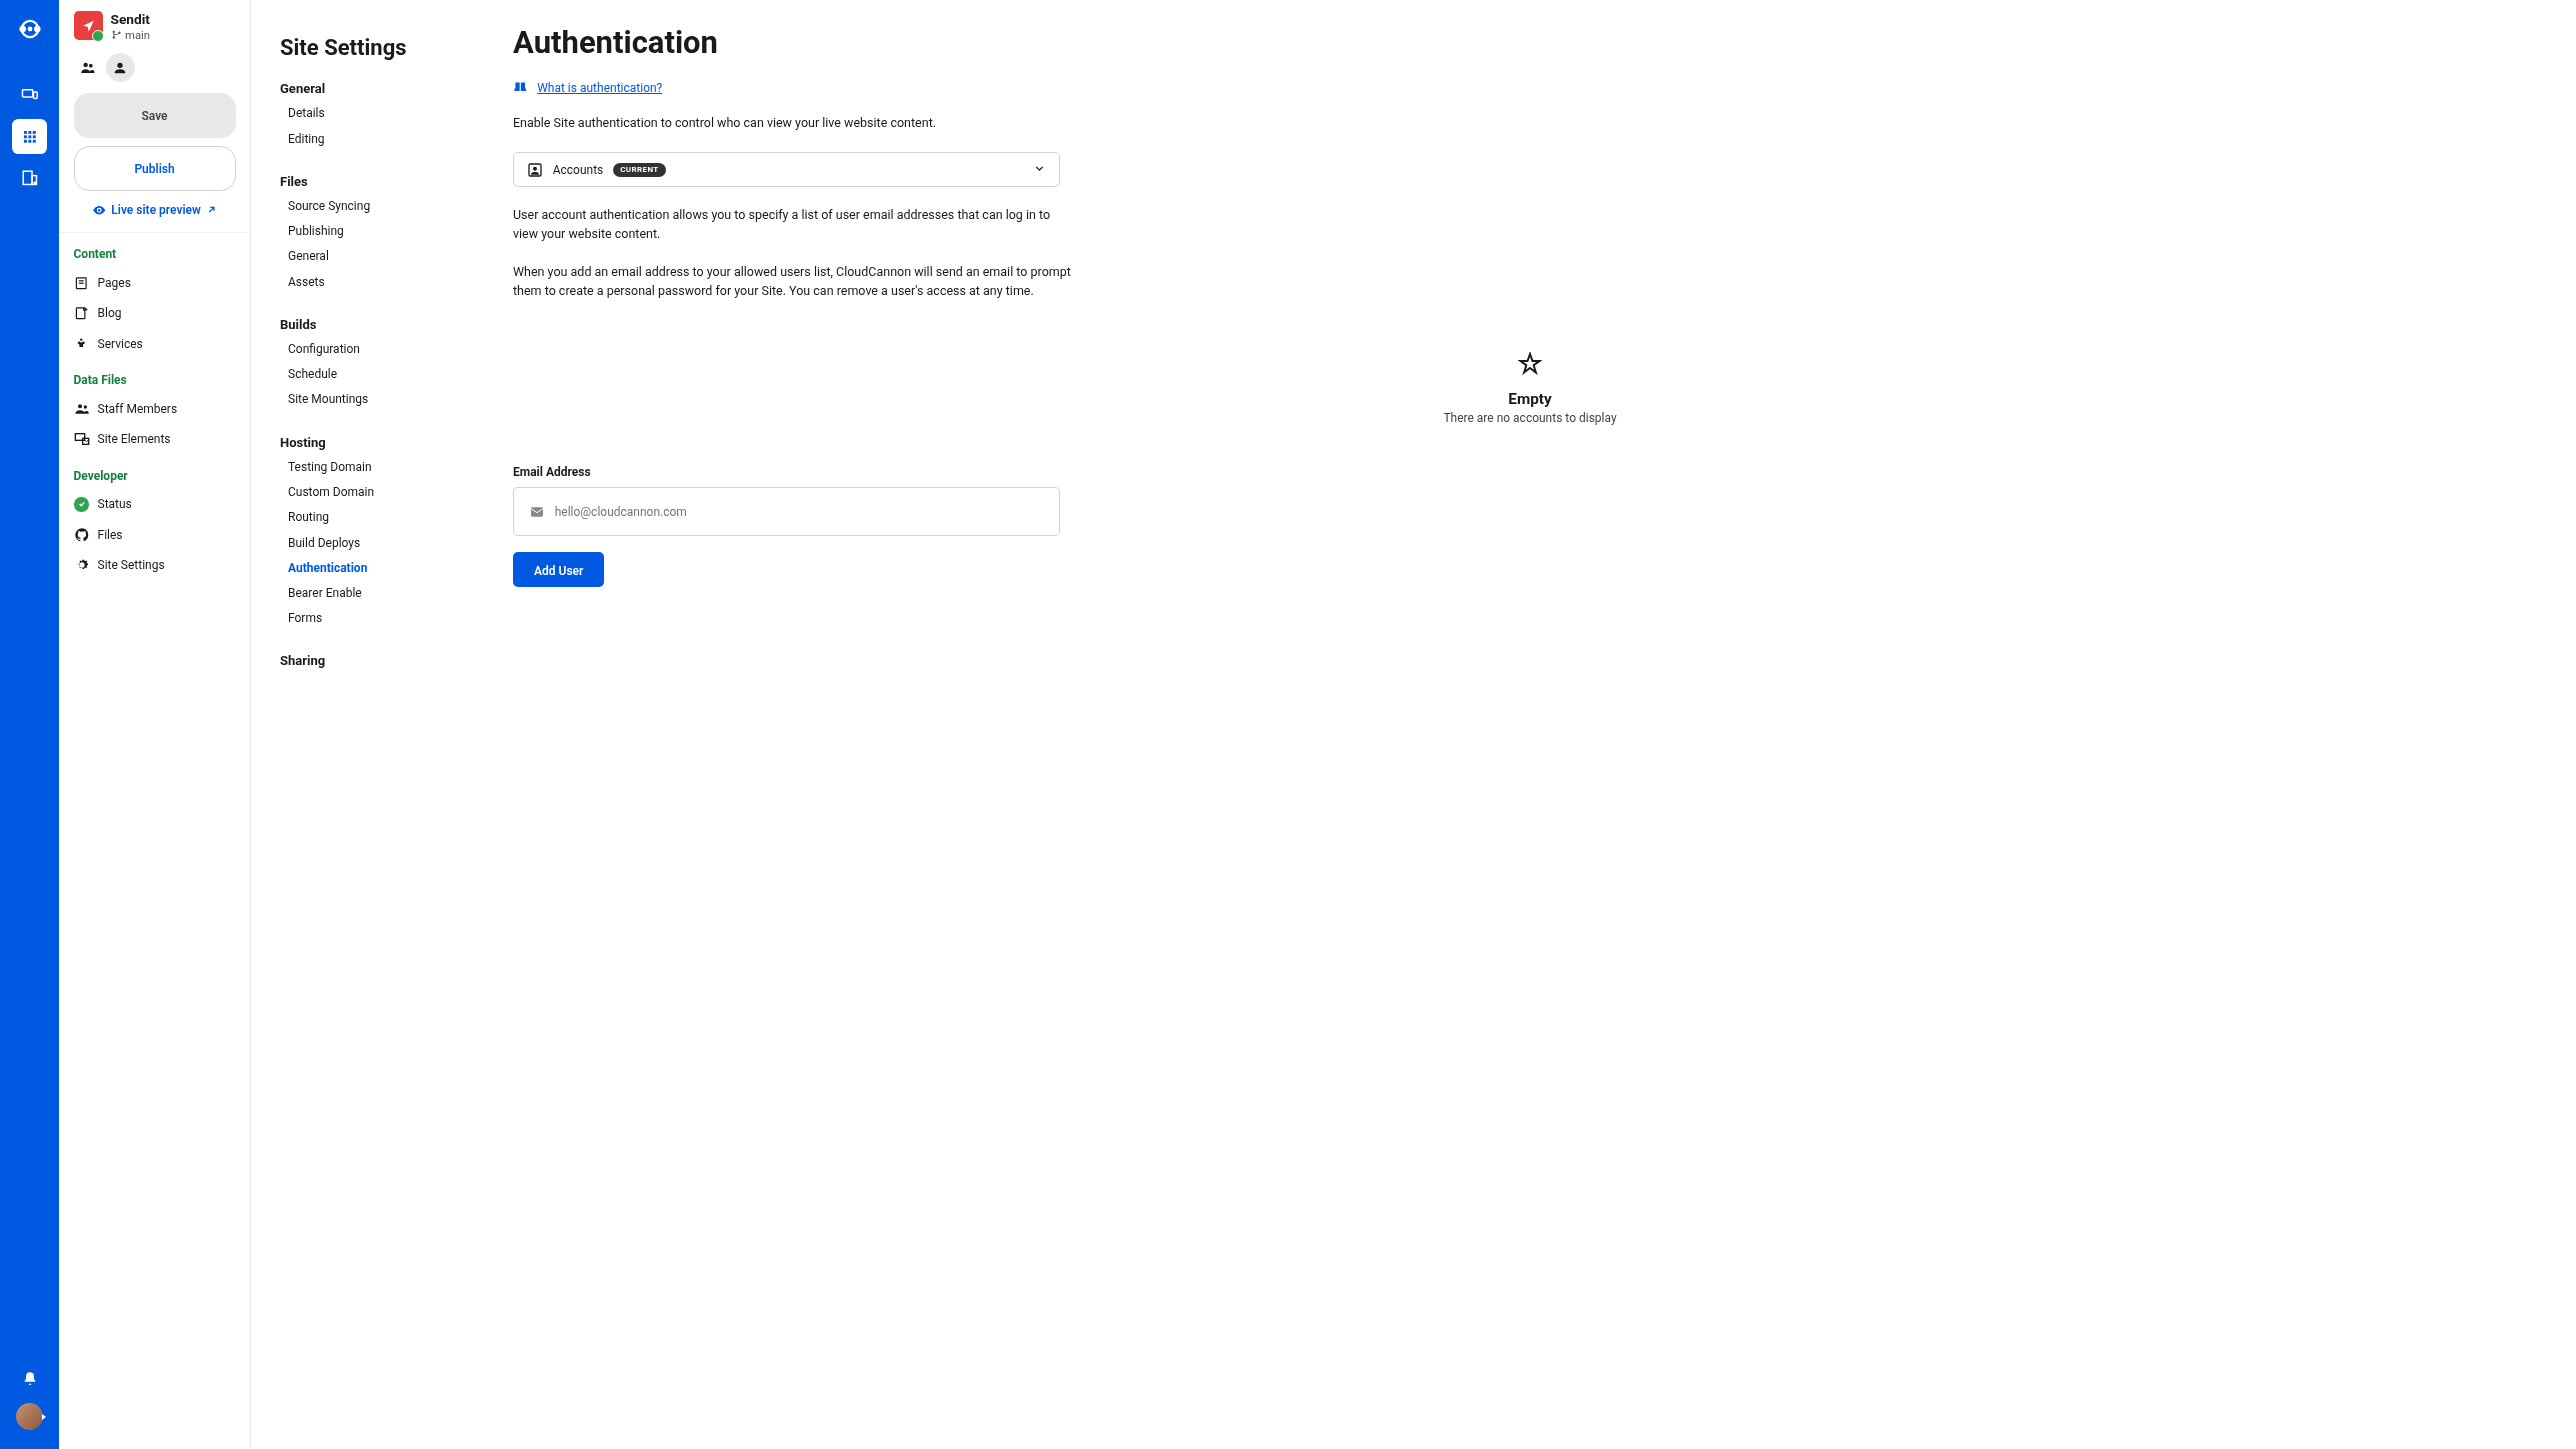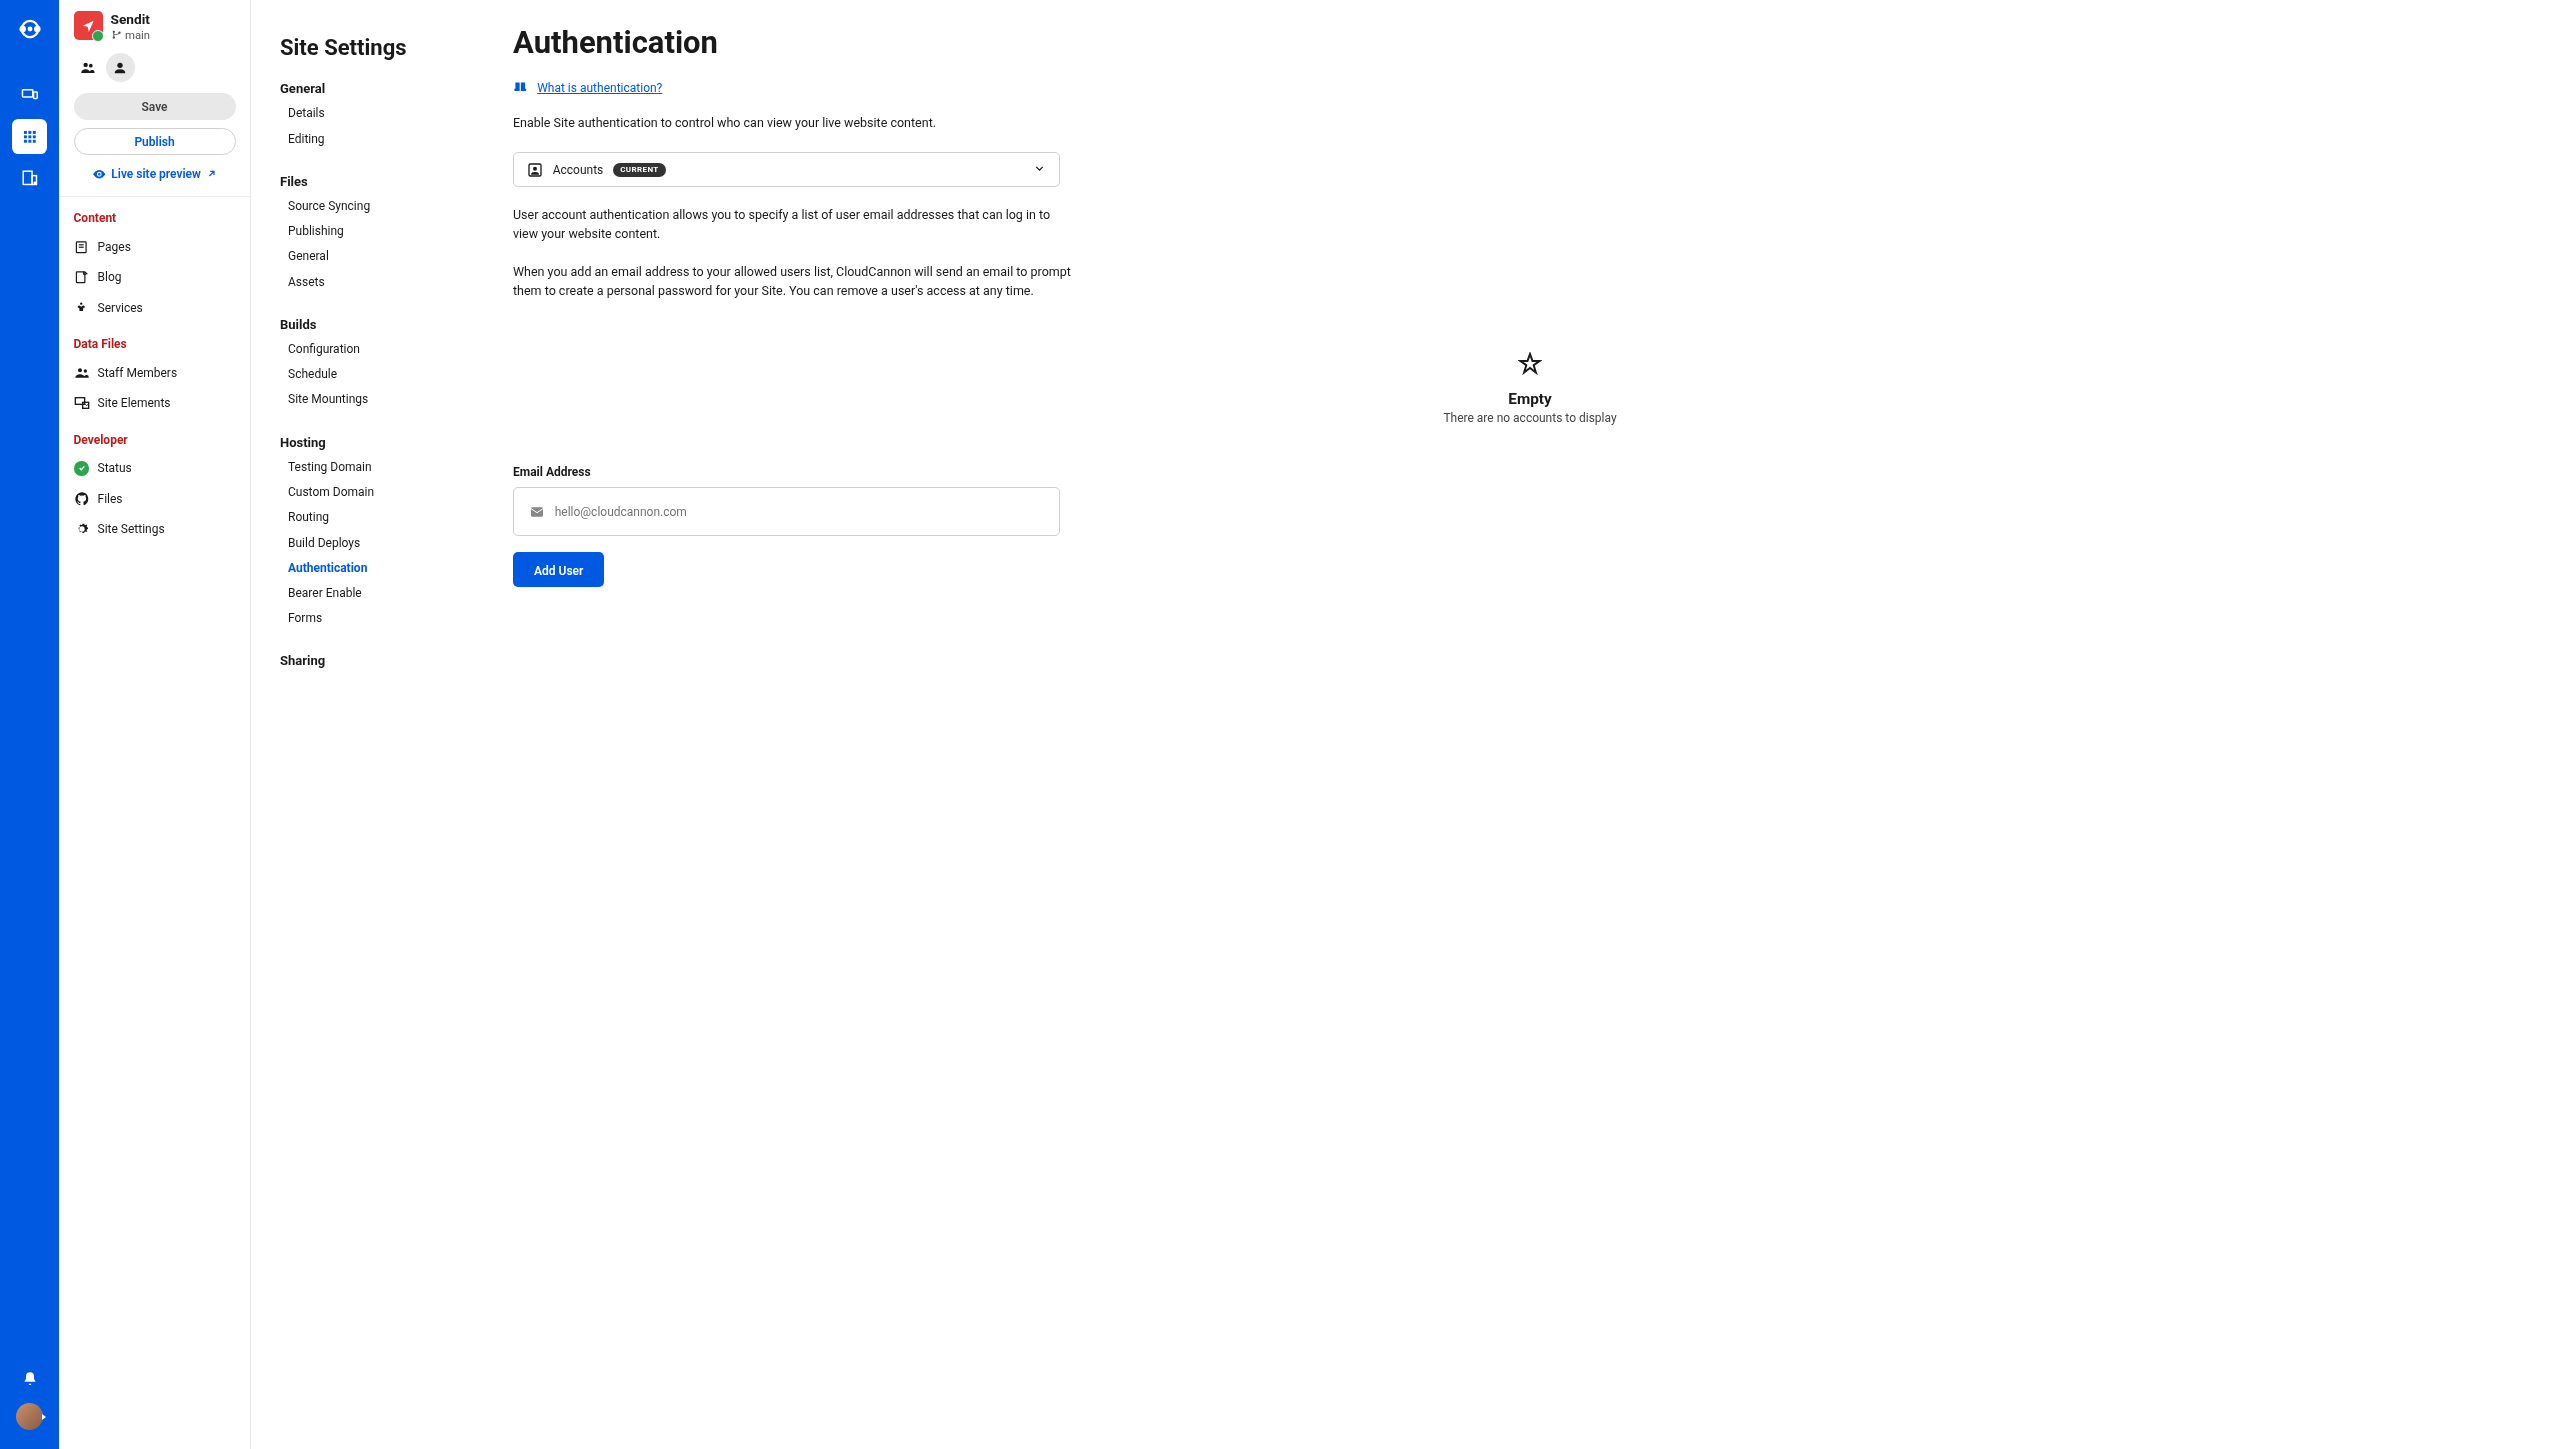--- a/index.html
+++ b/index.html
@@ -20,26 +20,26 @@
     .sidebar { width: 192px; background: #fff; border-right: 0.8px solid #e8e8e8; display: flex; flex-direction: column; padding: 11.3px 0; flex-shrink: 0; }
     .site-header { display: flex; align-items: flex-start; padding: 0 14.5px 11.3px; }
     .site-logo { width: 29px; height: 29px; border-radius: 4.8px; background: #e83e3e; position: relative; margin-right: 8px; display: flex; align-items: center; justify-content: center; }
     .site-logo::after { content: ''; position: absolute; bottom: -1.6px; right: -1.6px; width: 9.7px; height: 9.7px; background: #2ea44f; border-radius: 50%; border: 1.6px solid #fff; }
     .site-info h2 { font-size: 13.7px; font-weight: 700; color: #1a1a1a; }
     .branch { display: flex; align-items: flex-start; gap: 3.2px; font-size: 11.3px; color: #555; margin-top: 1.6px; }
     .user-toggle { display: flex; gap: 3.2px; padding: 0 14.5px 11.3px; }
     .user-toggle .utog { width: 29px; height: 29px; border-radius: 50%; display: flex; align-items: center; justify-content: center; cursor: pointer; }
     .user-toggle .utog.active { background: #e8e8e8; }
     .side-actions { padding: 0 14.5px 14.5px; display: flex; flex-direction: column; gap: 8px; border-bottom: 0.8px solid #eee; }
-    .btn { height: 27px; border-radius: 15.3px; font-size: 12px; font-weight: 600; display: flex; align-items: center; justify-content: center; cursor: pointer; border: 0.8px solid transparent; }
+    .btn { height: 45px; border-radius: 15.3px; font-size: 12px; font-weight: 600; display: flex; align-items: center; justify-content: center; cursor: pointer; border: 0.8px solid transparent; }
     .btn-save { background: #e8e8e8; color: #444; }
     .btn-publish { background: #fff; color: #0059e1; border-color: #d0d0d0; }
     .live-preview { display: flex; align-items: center; justify-content: center; gap: 4.8px; color: #0059e1; font-weight: 600; font-size: 12px; cursor: pointer; margin-top: 3.2px; }
     .nav-section { padding: 14.5px 14.5px 0; }
-    .nav-heading { font-size: 12px; font-weight: 700; color: #b91c1c; margin-bottom: 6.4px; }
+    .nav-heading { font-size: 12px; font-weight: 700; color: #15803d; margin-bottom: 6.4px; }
     .nav-item { display: flex; align-items: center; gap: 8px; padding: 7.2px 0; font-size: 12px; color: #1a1a1a; cursor: pointer; }
     .nav-item .icon-slot { width: 16px; height: 16px; display: flex; align-items: center; justify-content: center; }
     .status-dot { width: 14.5px; height: 14.5px; border-radius: 50%; background: #2ea44f; display: flex; align-items: center; justify-content: center; }
     
     
     .settings-col { width: 233px; background: #fff; padding: 35px 29px 0 29px; overflow-y: auto; flex-shrink: 0; }
     .settings-title { font-size: 22px; font-weight: 700; color: #1a1a1a; margin-bottom: 21px; }
     .sgroup { margin-bottom: 22.5px; }
     .sgroup-heading { font-size: 13px; font-weight: 700; color: #1a1a1a; margin-bottom: 4.8px; }
     .sitem { padding: 5.6px 8px; font-size: 12px; color: #1a1a1a; cursor: pointer; }

